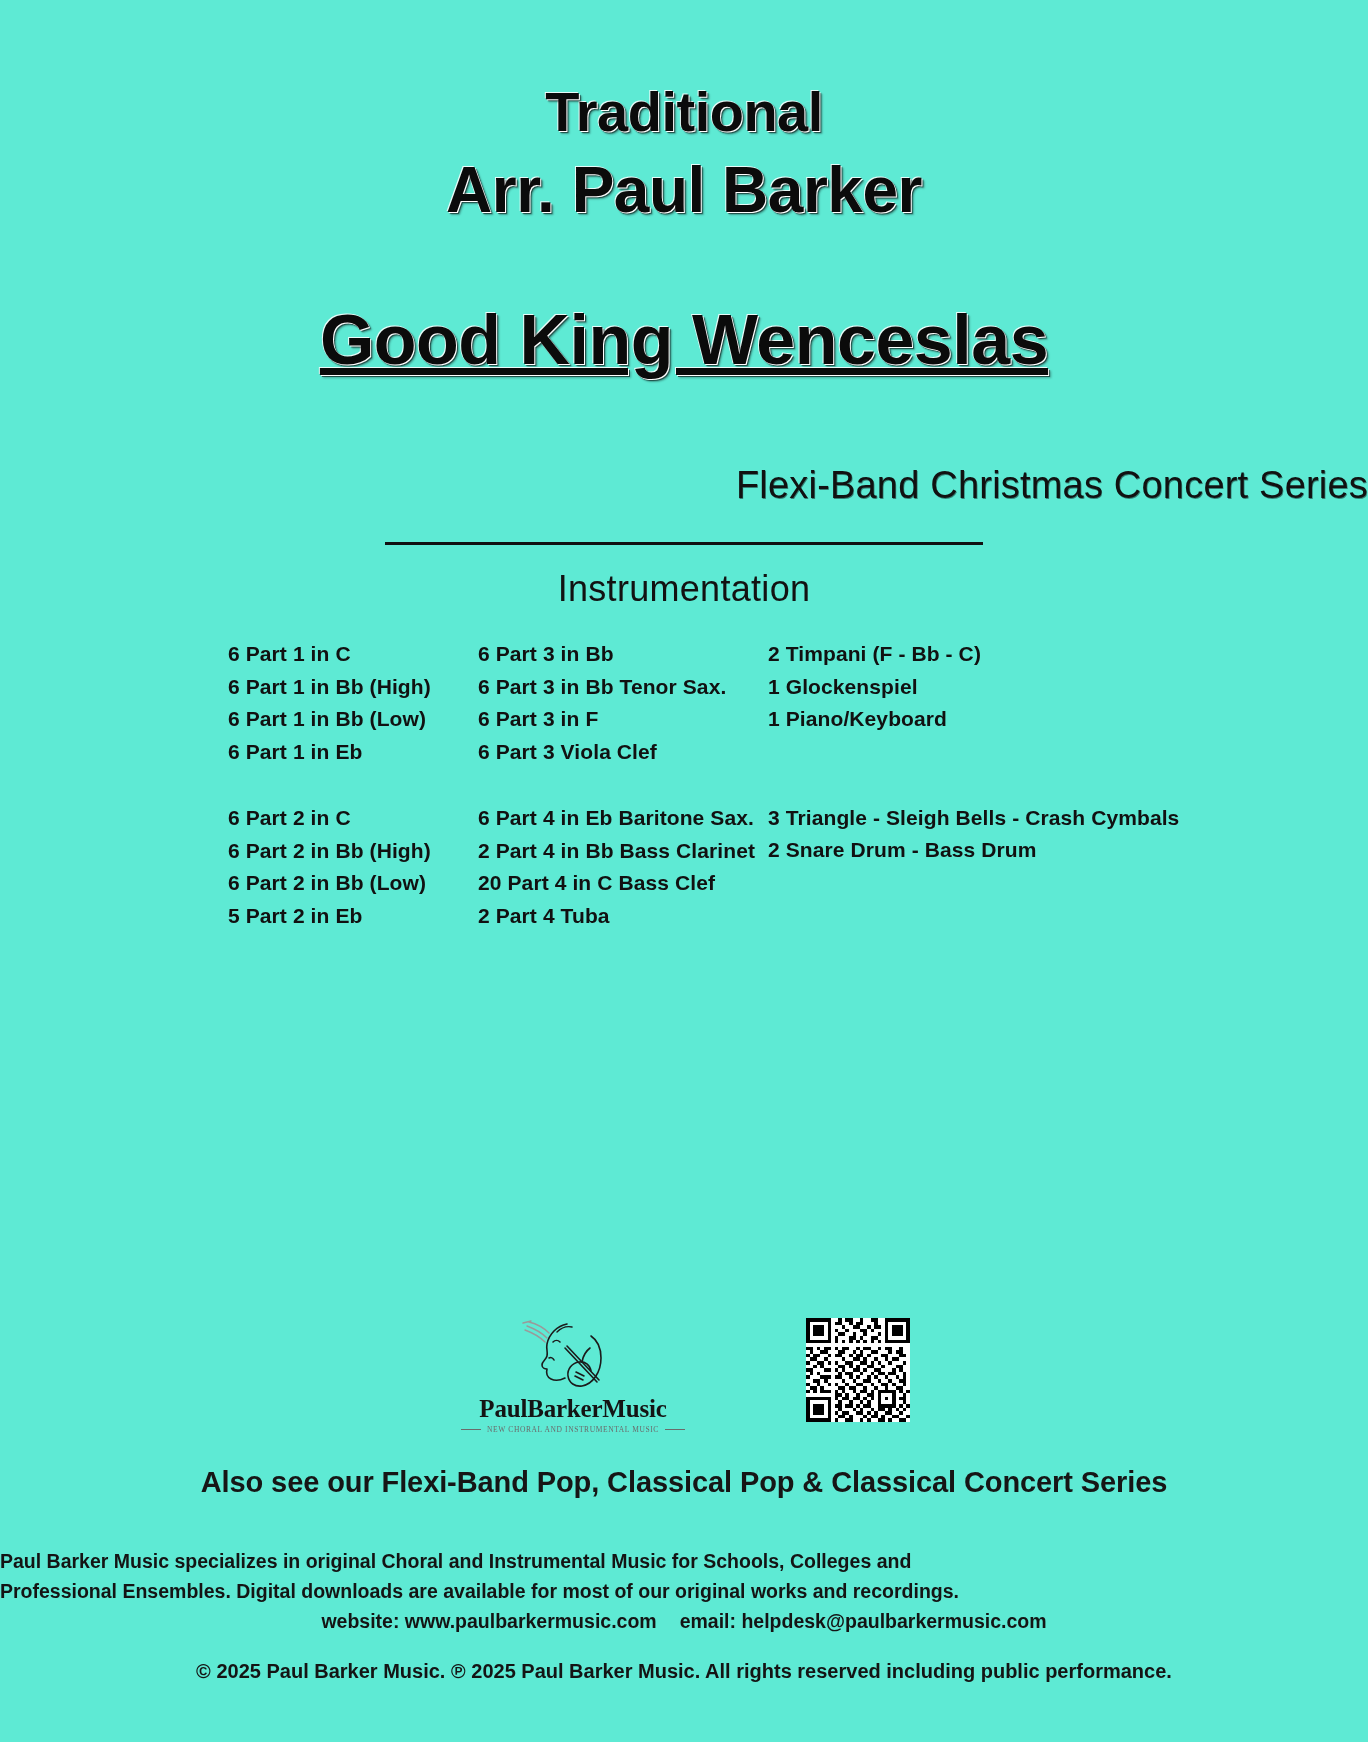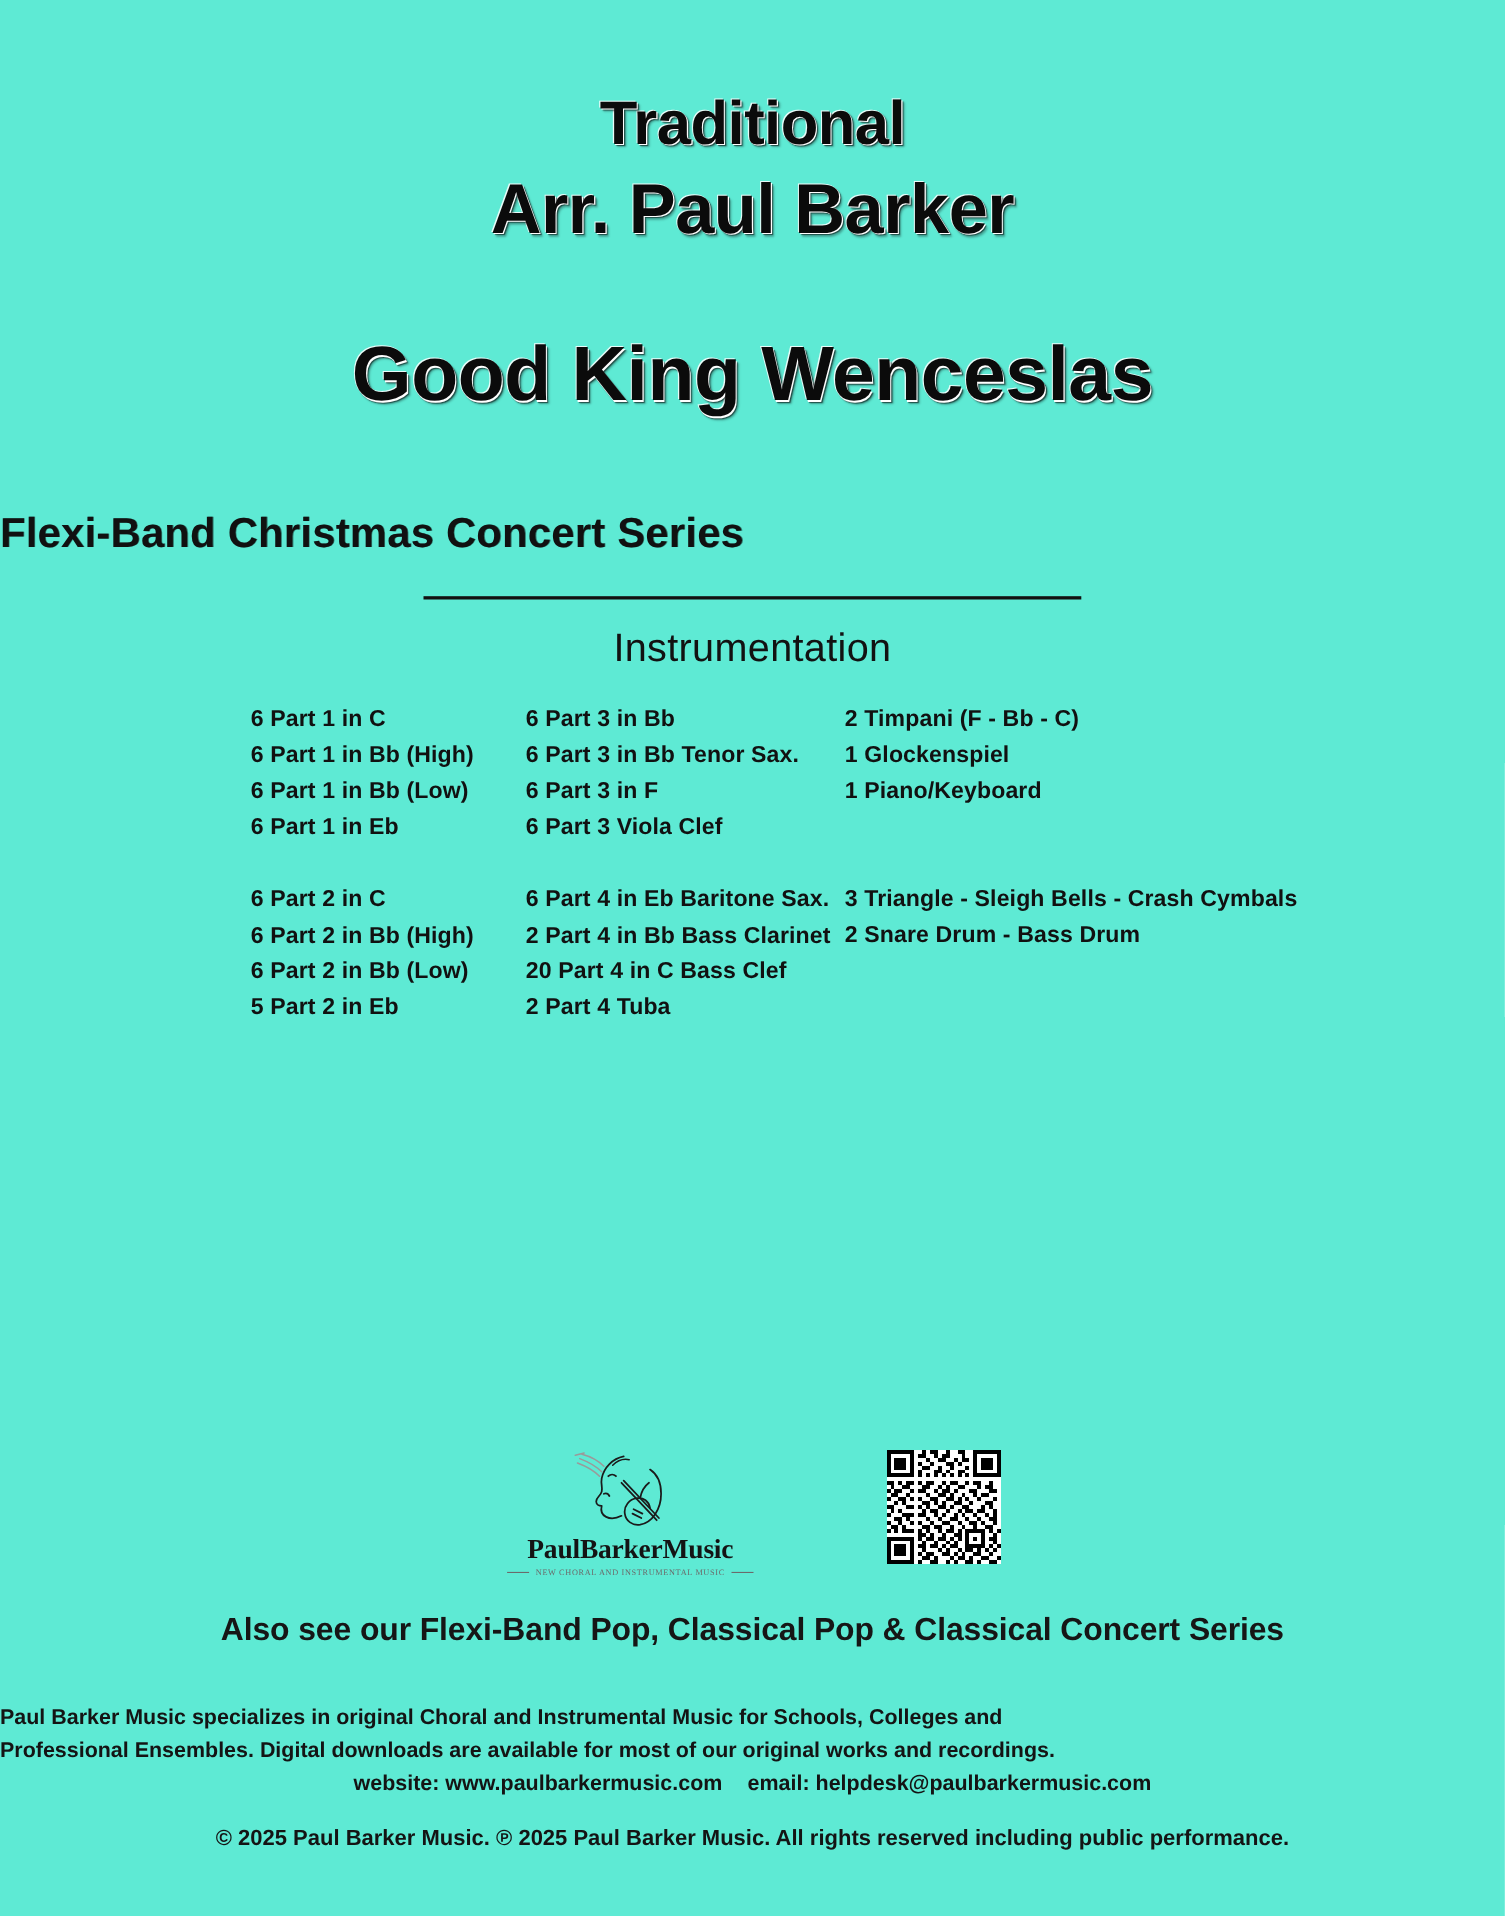--- a/index.html
+++ b/index.html
@@ -51,29 +51,30 @@
     top: 158px;
     font-size: 64px;
     line-height: 1.0;
   }
   #main-title {
     position: absolute;
     left: 0; right: 0;
     top: 305px;
     font-size: 70px;
     line-height: 1.0;
+    text-decoration: underline;
   }
 
   #series-subtitle {
     position: absolute;
     left: 0; right: 0;
     top: 464px;
-    text-align: left;
+    text-align: right;
     font-size: 38px;
-    font-weight: 700;
+    font-weight: 400;
     letter-spacing: 0.2px;
     color: #111111;
     text-shadow: 0.7px 0.7px 0 rgba(0,0,0,0.45);
   }
 
   #title-divider {
     position: absolute;
     left: 50%;
     transform: translateX(-50%);
     top: 542px;

